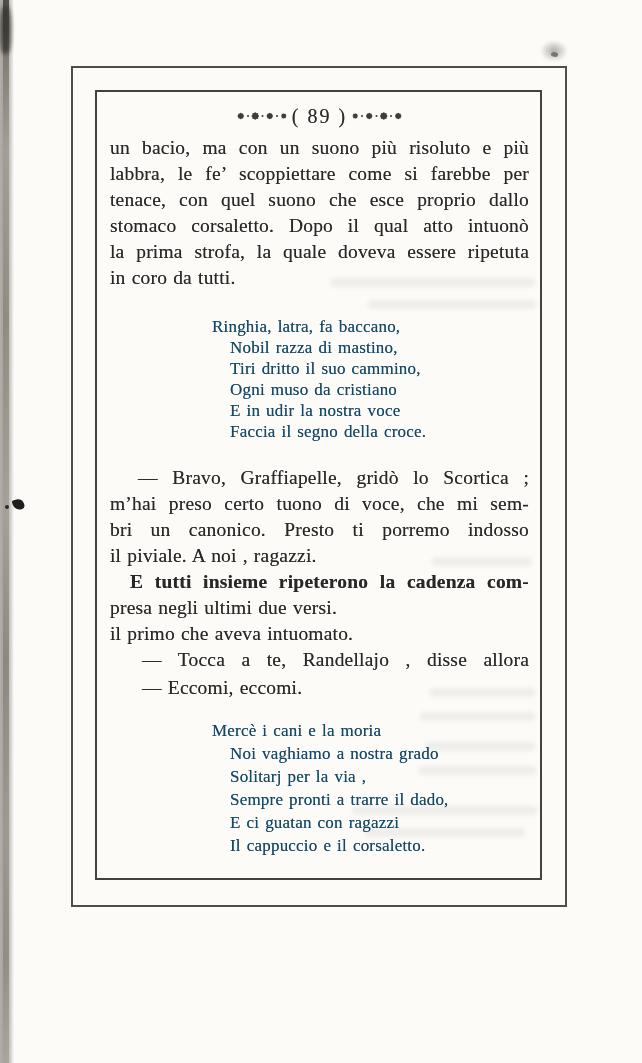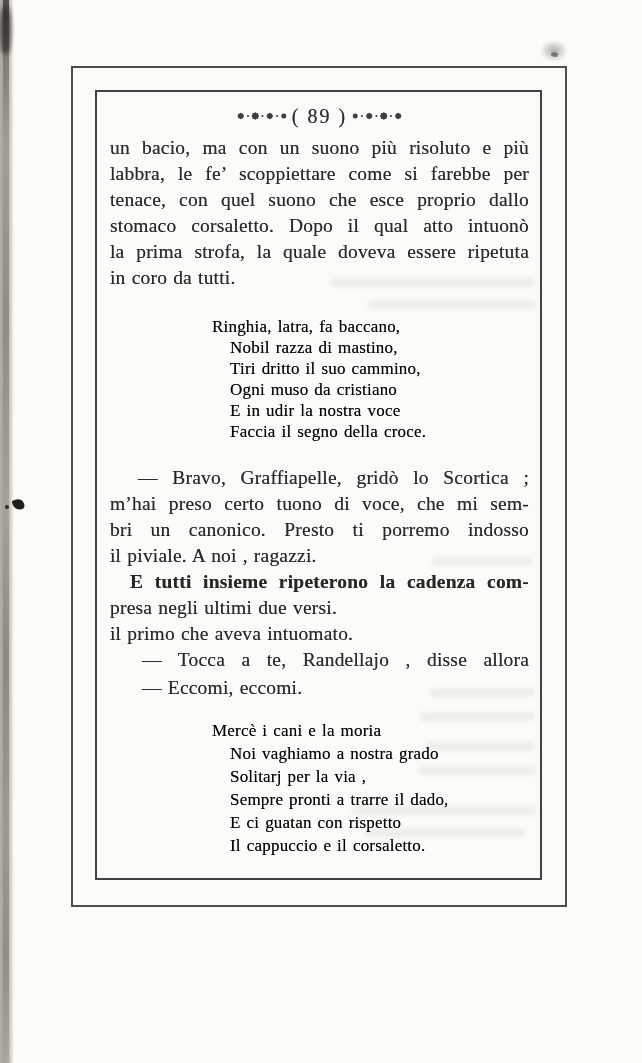--- a/index.html
+++ b/index.html
@@ -89,21 +89,21 @@
     text-align: justify; text-align-last: justify;
     white-space: normal;
   }
   .p.last { text-align-last: left; }
   .p.ind28 { padding-left: 28px; }
   .p.ind20 { padding-left: 20px; font-weight: bold; }
   .p.ind32 { padding-left: 32px; }
   .verse { position: absolute; left: 212px; width: 320px; }
   .v {
     font-size: 17px; line-height: 21px; letter-spacing: .2px; word-spacing: 1.5px;
-    color: #000000; text-shadow: 0 0 .5px rgba(35,35,35,.6);
+    color: #0c4a6e; text-shadow: 0 0 .5px rgba(35,35,35,.6);
     margin-left: 18px; white-space: nowrap;
   }
   .v.first { margin-left: 0; }
   .verse.v2 .v { line-height: 23px; }
 </style>
 </head>
 <body>
 
 <div id="canvas">
 
@@ -231,17 +231,17 @@
 
   <div class="block" style="top:675px">
     <div class="p last ind32">— Eccomi, eccomi.</div>
   </div>
 
   <div class="verse v2" style="top:719px">
     <div class="v first">Mercè i cani e la moria</div>
     <div class="v">Noi vaghiamo a nostra grado</div>
     <div class="v">Solitarj per la via ,</div>
     <div class="v">Sempre pronti a trarre il dado,</div>
-    <div class="v">E ci guatan con rispetto</div>
+    <div class="v">E ci guatan con ragazzi</div>
     <div class="v">Il cappuccio e il corsaletto.</div>
   </div>
 
 </div>
 
 </body></html>

